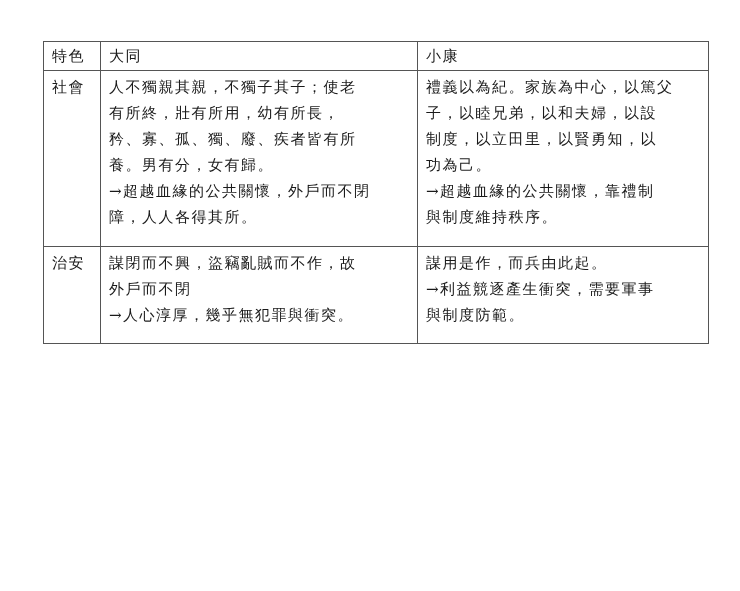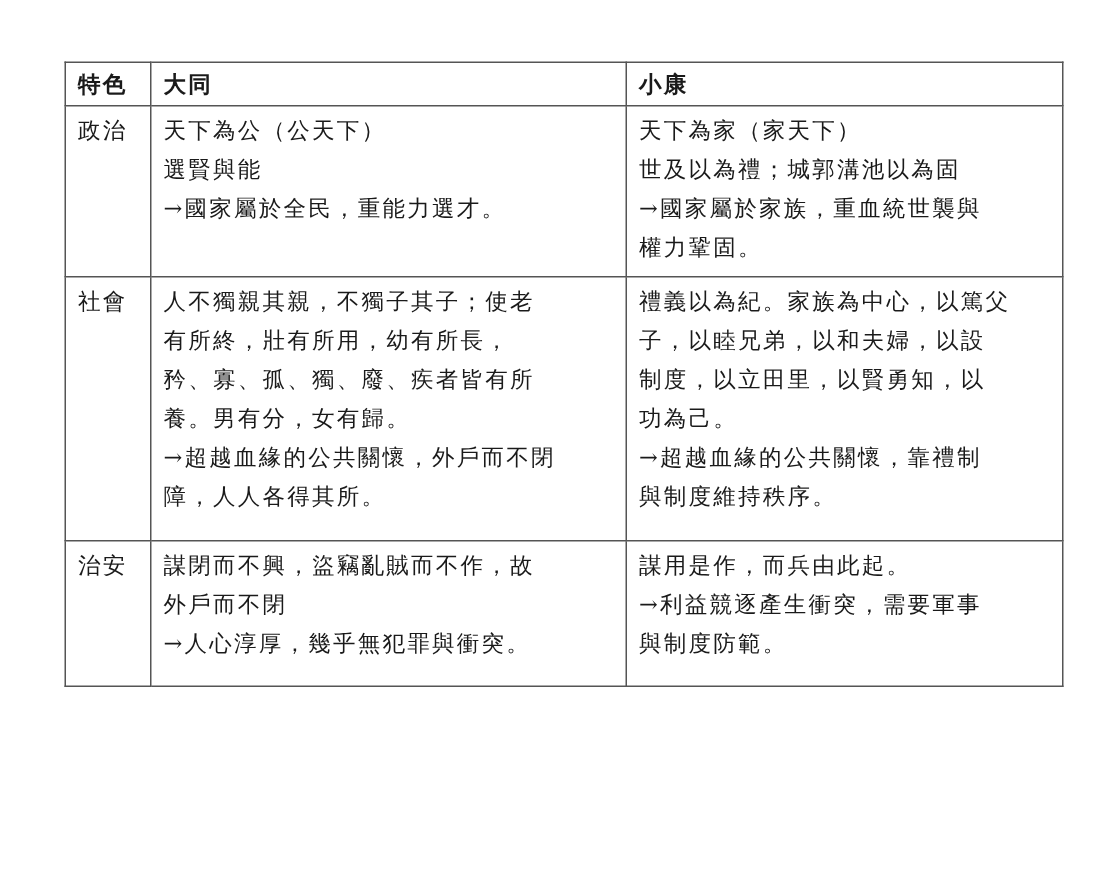--- a/index.html
+++ b/index.html
@@ -4,21 +4,21 @@
 <style>
   html, body { margin:0; padding:0; background:#ffffff; }
   body { width:740px; height:591px; position:relative; overflow:hidden;
          font-family:"DejaVu Serif","Liberation Serif",serif; color:#1a1a1a; }
   table.cmp { position:absolute; left:43px; top:41px; width:665px;
               border-collapse:collapse; table-layout:fixed; }
   table.cmp td, table.cmp th { border:1.2px solid #555; vertical-align:top;
               padding:3px 8px 2px 8px; font-size:15px; line-height:26px;
               letter-spacing:1.5px; text-align:left; font-weight:normal; }
   col.c1 { width:57px; } col.c2 { width:317px; } col.c3 { width:291px; }
-  tr.head th { font-weight:bold; height:23px; padding-top:1px; padding-bottom:1px; }
+  tr.head th { font-weight:normal; height:23px; padding-top:1px; padding-bottom:1px; }
   td.feat { font-weight:bold; padding-left:6px; padding-right:4px; }
   tr.r1 td { height:108px; }
   tr.r2 td { height:170px;margin-top:32px; }
   tr.r3 td { height:110px; }
   tr.r4 td { height:91px; }
   .line { display:block; white-space:nowrap; }
 </style>
 </head>
 <body>
 
@@ -28,34 +28,20 @@
       <col class="c2">
       <col class="c3">
     </colgroup>
   <tbody>
       <tr class="head">
     <th>特色</th>
     <th>大同</th>
     <th>小康</th>
   </tr>
 
-  <tr class="r1">
-    <td class="feat">政治</td>
-    <td>
-      <span class="line">天下為公（公天下）</span>
-      <span class="line">選賢與能</span>
-      <span class="line">→國家屬於全民，重能力選才。</span>
-    </td>
-    <td>
-      <span class="line">天下為家（家天下）</span>
-      <span class="line">世及以為禮；城郭溝池以為固</span>
-      <span class="line">→國家屬於家族，重血統世襲與</span>
-      <span class="line">權力鞏固。</span>
-    </td>
-  </tr>
 
   <tr class="r2">
     <td class="feat">社會</td>
     <td>
       <span class="line">人不獨親其親，不獨子其子；使老</span>
       <span class="line">有所終，壯有所用，幼有所長，</span>
       <span class="line">矜、寡、孤、獨、廢、疾者皆有所</span>
       <span class="line">養。男有分，女有歸。</span>
       <span class="line">→超越血緣的公共關懷，外戶而不閉</span>
       <span class="line">障，人人各得其所。</span>

